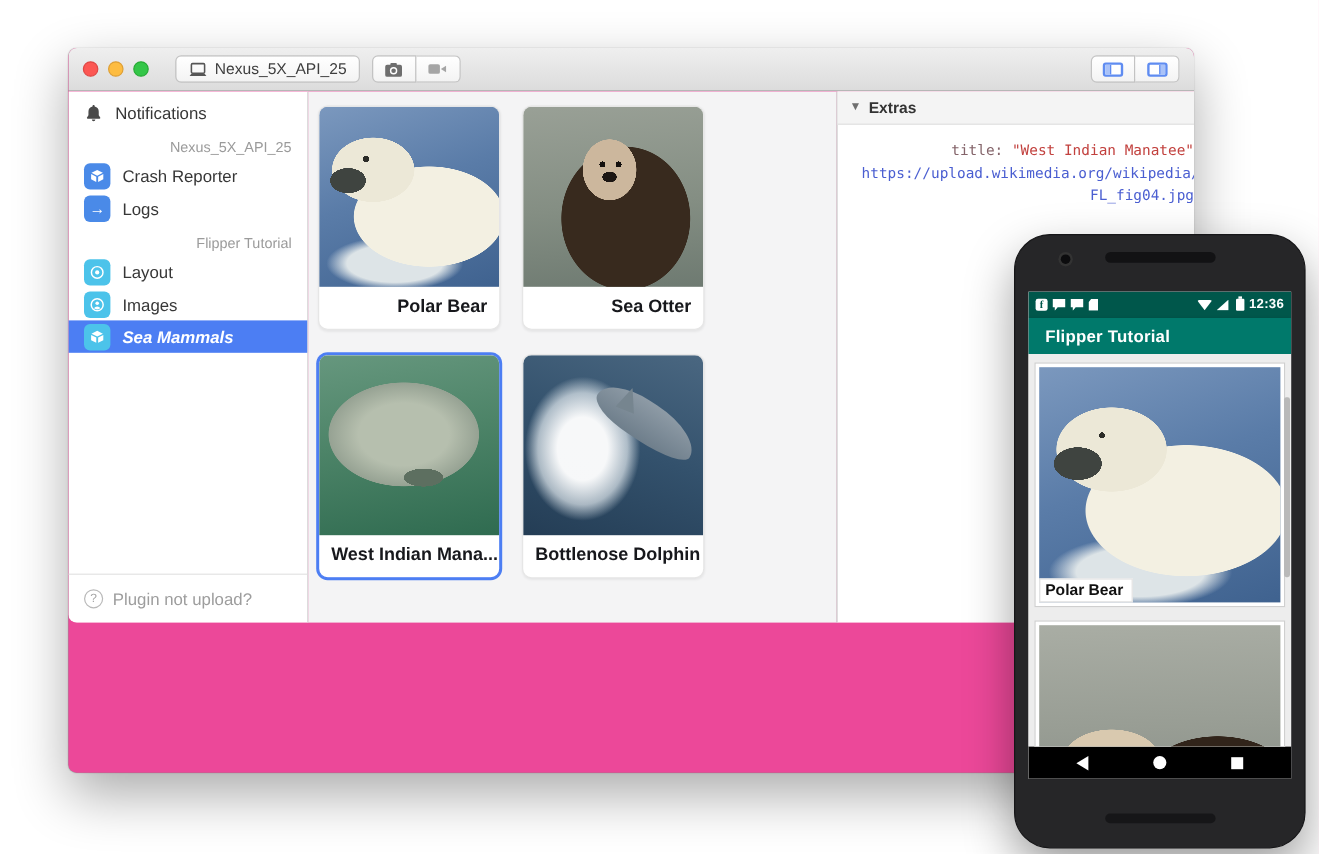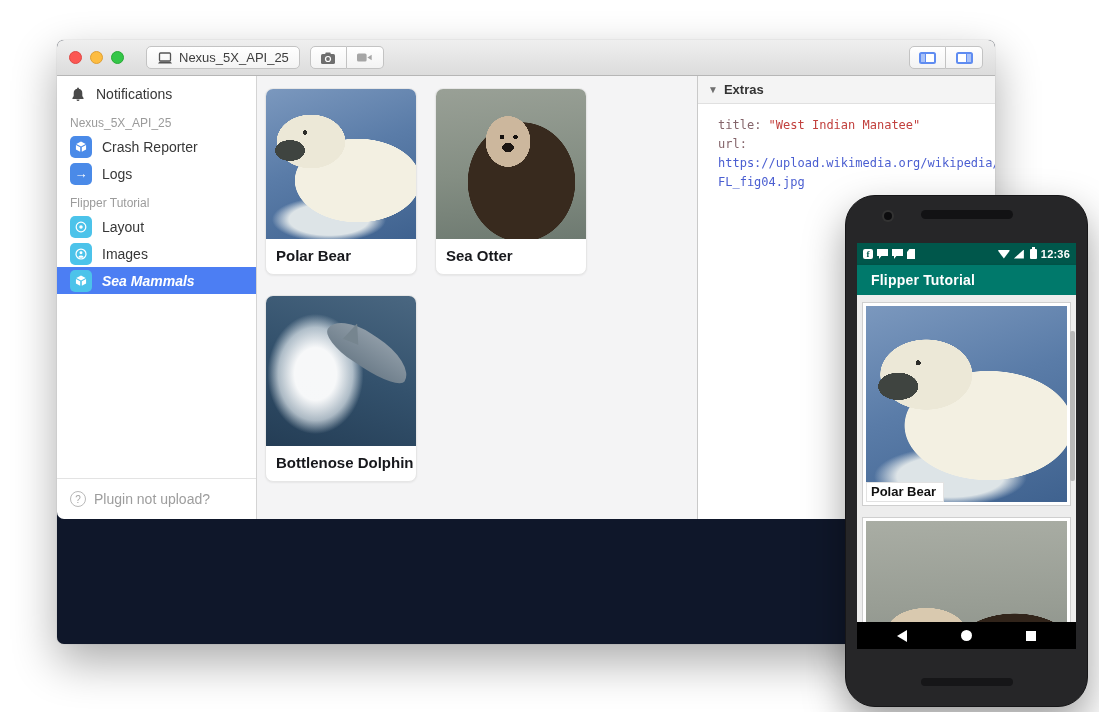--- a/index.html
+++ b/index.html
@@ -1,19 +1,19 @@
 <!DOCTYPE html>
 <html><head>
 <meta charset="utf-8">
 <style>
   * { margin:0; padding:0; box-sizing:border-box; }
   html,body { width:1099px; height:712px; background:#fff; font-family:"Liberation Sans", sans-serif; position:relative; overflow:hidden; }
 
   
-  .window { position:absolute; left:57px; top:40px; width:938px; height:604px; background:#0f172a;
+  .window { position:absolute; left:57px; top:40px; width:938px; height:604px; background:#ec4899;
             border-radius:7px; box-shadow:0 18px 45px rgba(0,0,0,.33), 0 0 1px rgba(0,0,0,.35); }
 
   .titlebar { height:36px; background:linear-gradient(#efefef,#dcdcdc); border-bottom:1px solid #b6b6b6;
               border-radius:7px 7px 0 0; display:flex; align-items:center; padding:0 12px; }
   .traffic { display:flex; gap:8px; }
   .light { width:13px; height:13px; border-radius:50%; }
   .light.red    { background:#fc5753; border:1px solid #df4744; }
   .light.yellow { background:#fdbc40; border:1px solid #de9f34; }
   .light.green  { background:#34c648; border:1px solid #27aa35; }
 
@@ -23,21 +23,21 @@
   .seg { display:flex; margin-left:10px; }
   .seg .tb-btn { width:37px; }
   .seg .tb-btn:first-child { border-radius:5px 0 0 5px; }
   .seg .tb-btn:last-child  { border-radius:0 5px 5px 0; border-left:none; }
   .right-seg { margin-left:auto; }
   .panel-ico { width:17px; height:12px; border:2px solid #5f8cf1; border-radius:2.5px; position:relative; background:#fff; }
   .panel-ico span { position:absolute; top:0; bottom:0; width:5px; background:#a9c2f8; }
   .panel-ico.left span  { left:0; border-right:1.5px solid #5f8cf1; }
   .panel-ico.right span { right:0; border-left:1.5px solid #5f8cf1; }
 
-  .wbody { display:flex; height:443px; border-radius:0 0 7px 7px; overflow:hidden; }
+  .wbody { display:flex; height:443px; border-radius:0 0 7px 7px; overflow:hidden;text-align:right; }
 
   
   .sidebar { width:200px; background:#fff; border-right:1px solid #d4d4d4; display:flex; flex-direction:column; }
   .side-list { flex:1; padding-top:4px; }
   .side-row { display:flex; align-items:center; gap:10px; height:27px; padding:0 13px; font-size:14px; color:#373737; cursor:default; }
   .side-row.selected { background:#4c7ef3; color:#fff; font-weight:bold;font-style:italic; }
   .side-section { font-size:12px; color:#9b9b9b; padding:9px 13px 3px; }
   .plug-ico { width:22px; height:22px; border-radius:5px; flex:0 0 auto; display:flex; align-items:center; justify-content:center; }
   .plug-blue { background:#4a8ae8; }
   .plug-cyan { background:#4cc3ea; }
@@ -275,38 +275,41 @@
       <div class="card">
         <div class="card-img img-polar"></div>
         <div class="card-label">Polar Bear</div>
       </div>
 
       <div class="card">
         <div class="card-img img-otter"></div>
         <div class="card-label">Sea Otter</div>
       </div>
 
+      <div class="card selected">
+        <div class="card-img img-manatee"></div>
+        <div class="card-label">West Indian Mana...</div>
+      </div>
 
       <div class="card">
         <div class="card-img img-dolphin">
           <div class="dolphin-body"></div>
           <div class="dolphin-fin"></div>
         </div>
         <div class="card-label">Bottlenose Dolphin</div>
       </div>
     </div>
 
     <div class="extras">
       <div class="extras-header">
         <span class="tri">▼</span>
         <span>Extras</span>
       </div>
       <div class="extras-content">
         <div><span class="jk">title</span><span class="jp">: </span><span class="js">"West Indian Manatee"</span></div>
-        <div><span class="jk">url</span><span class="jp">:</span></div>
         <div class="ju">https://upload.wikimedia.org/wikipedia/com</div>
         <div class="ju">FL_fig04.jpg</div>
       </div>
     </div>
   </div>
 </div>
 
 <div class="phone">
   <span class="cam-dot"></span>
   <span class="ear-speaker"></span>

